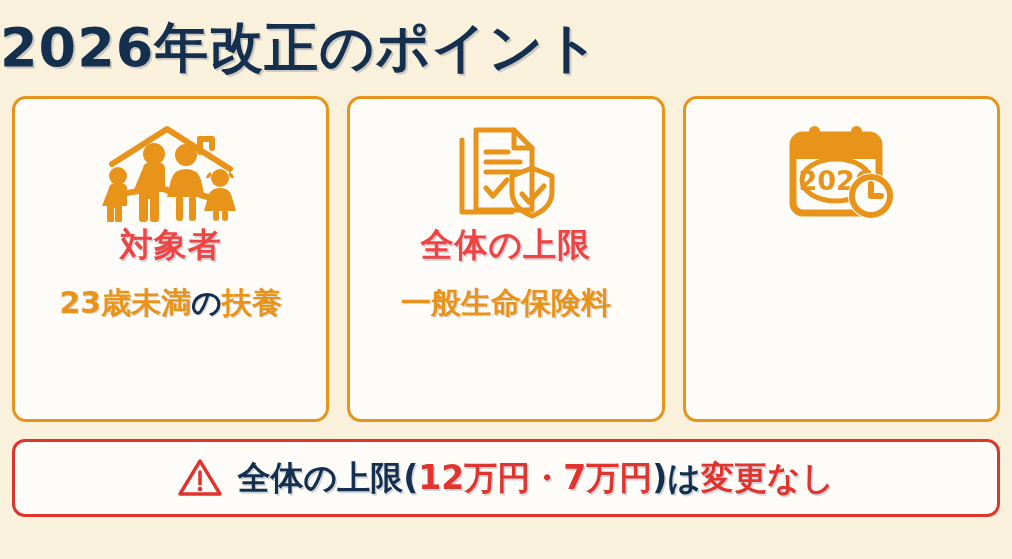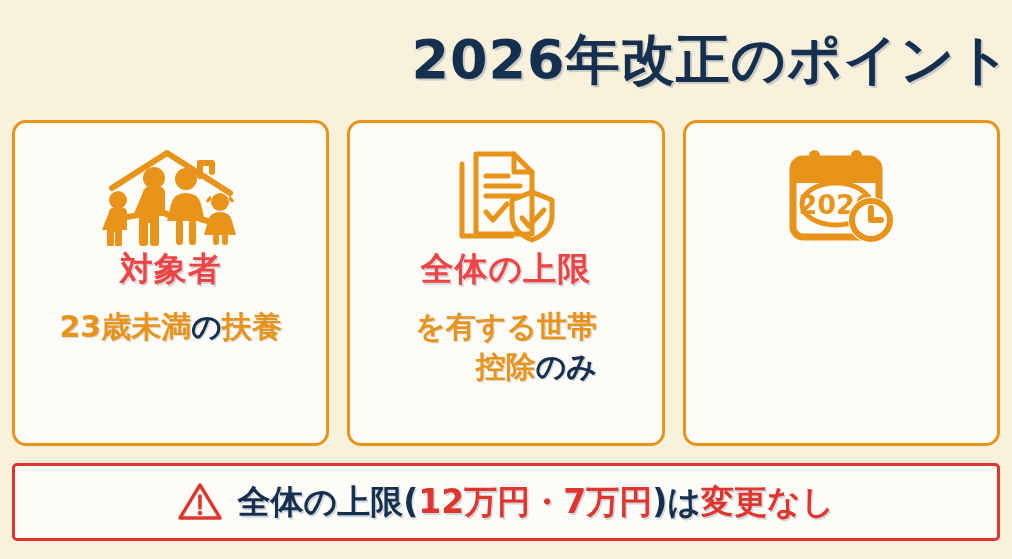--- a/index.html
+++ b/index.html
@@ -19,24 +19,24 @@
   .page {
     width: 1012px;
     height: 559px;
     box-sizing: border-box;
     padding: 0;
     position: relative;
   }
 
   
   .title-wrap {
-    height: 120px;
-    display: flex;
-    align-items: center;
-    justify-content: flex-end;
+    height: 96px;
+    display: flex;
+    align-items: center;
+    justify-content: flex-start;
   }
   .title {
     font-size: 54px;
     font-weight: 700;
     color: #14304e;
     letter-spacing: 1px;
     text-shadow: 2px 2px 0 rgba(120, 130, 145, .35);
     white-space: nowrap;
     line-height: 1;
   }
@@ -89,21 +89,21 @@
   .or { color: #e8941a; }
   .nv { color: #14304e; }
 
   
   .banner-wrap {
     padding: 17px 12px 0 12px;
     box-sizing: border-box;
   }
   .banner {
     border: 3px solid #e0342e;
-    border-radius: 5px;
+    border-radius: 13px;
     background: #fdfcf9;
     height: 78px;
     display: flex;
     align-items: center;
     justify-content: center;
     gap: 14px;
     box-sizing: border-box;
   }
   .banner-text {
     font-size: 33px;
@@ -190,24 +190,21 @@
             <path d="M36 66 l7 8 l14 -16"></path>
 
             <path d="M82 46 l20 8 l0 16 q0 16 -20 24 q-20 -8 -20 -24 l0 -16 z"></path>
             <path d="M72 72 l7 8 l15 -16"></path>
           </g>
         </svg>
       </div>
       <div class="card-heading">全体の上限</div>
       <div class="card-body">
         <span class="ln">
-          <span class="or">を有する世帯</span>
-        </span>
-        <span class="ln">
-          <span class="or">控除</span><span class="nv">のみ</span>
+          <span class="or">一般生命保険料</span>
         </span>
       </div>
     </div>
 
     <div class="card">
       <div class="card-icon">
         <svg width="120" height="100" viewBox="0 0 120 100" aria-hidden="true">
 
           <rect x="28" y="4" width="11" height="22" rx="5.5" fill="#e8941a"></rect>
           <rect x="70" y="4" width="11" height="22" rx="5.5" fill="#e8941a"></rect>

